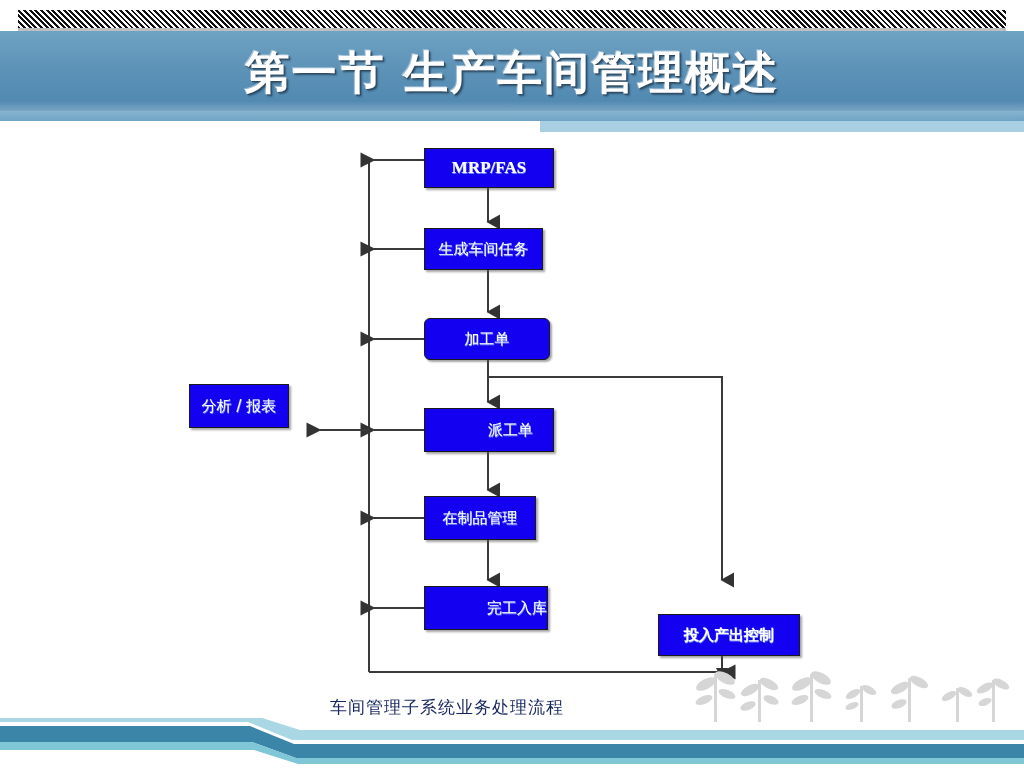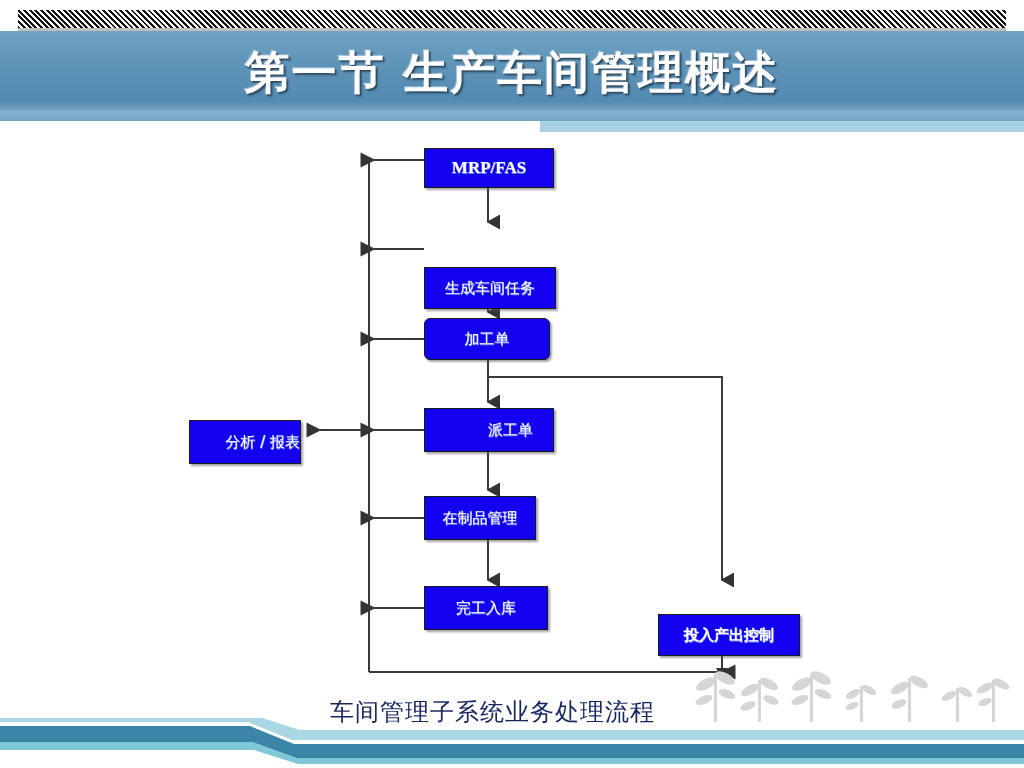--- a/index.html
+++ b/index.html
@@ -103,21 +103,21 @@
     white-space:nowrap;
   }
   .node.latin {
     font-family:"Liberation Serif","DejaVu Serif",serif;
     font-weight:bold; font-size:17px;
   }
 
   
   .caption {
     position:absolute; left:330px; top:696px; width:420px;
-    font-size:24px; color:#15255e; letter-spacing:1px;
+    font-size:17px; color:#15255e; letter-spacing:1px;
     font-family:"DejaVu Sans","Liberation Sans",sans-serif;
     white-space:nowrap;
   }
 
   
   .grass { position:absolute; left:690px; top:660px; width:334px; height:62px; }
   .foot-wrap { position:absolute; left:0; top:718px; width:1024px; height:50px; }
 
   svg { display:block; }
 </style>
@@ -176,39 +176,39 @@
       <path d="M369,672 L722,672 L722,628" marker-start="none"></path>
       <polygon points="716,668 728,668 722,680" fill="#333" stroke="none"></polygon>
       <line x1="722" y1="628" x2="722" y2="668" stroke="#3a3a3a"></line>
     </g>
   </svg>
 
   <div id="nodes">
       <div class="node latin" style="left: 424px; top: 148px; width: 130px; height: 40px;">
         <span>MRP/FAS</span>
       </div>
-      <div class="node" style="left: 424px; top: 228px; width: 132px; height: 42px; margin-top: 39px;">
+      <div class="node" style="left: 424px; top: 228px; width: 119px; height: 42px;">
         <span>生成车间任务</span>
       </div>
       <div class="node" style="left: 424px; top: 318px; width: 126px; height: 42px; border-radius: 6px;">
         <span>加工单</span>
       </div>
       <div class="node" style="left: 424px; top: 408px; width: 130px; height: 44px; padding-left: 43px;">
         <span>派工单</span>
       </div>
       <div class="node" style="left: 424px; top: 496px; width: 112px; height: 44px;">
         <span>在制品管理</span>
       </div>
-      <div class="node" style="left: 424px; top: 586px; width: 124px; height: 44px;">
+      <div class="node" style="left: 424px; top: 586px; width: 124px; height: 44px; justify-content: flex-end;">
         <span>完工入库</span>
       </div>
       <div class="node" style="left: 658px; top: 614px; width: 142px; height: 42px; font-weight: bold;">
         <span>投入产出控制</span>
       </div>
-      <div class="node" style="left: 189px; top: 420px; width: 112px; height: 44px; justify-content: flex-end;">
+      <div class="node" style="left: 189px; top: 384px; width: 100px; height: 44px;">
         <span>分析 / 报表</span>
       </div>
     </div>
 
   <div class="caption">车间管理子系统业务处理流程</div>
 
   <svg class="grass" width="334" height="62" viewBox="0 0 334 62">
     <g fill="#d6d6d6">
       <g>
         <rect x="24" y="14" width="3" height="48"></rect>

